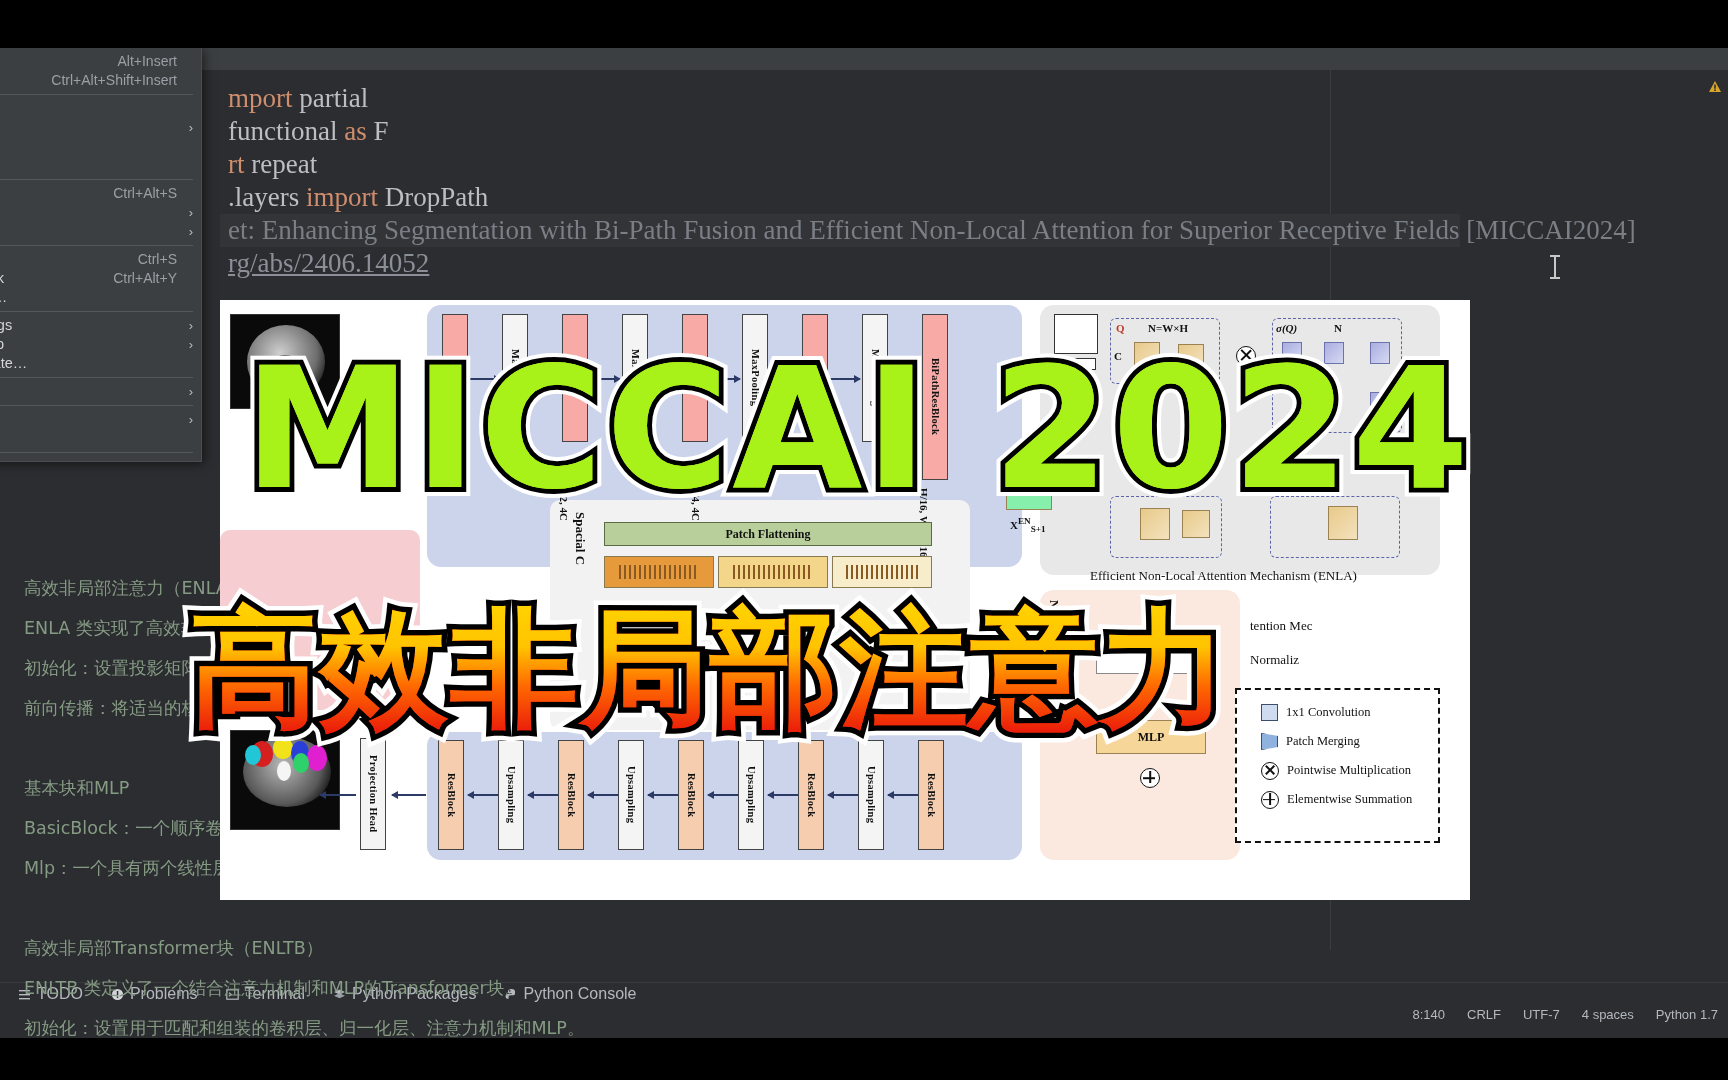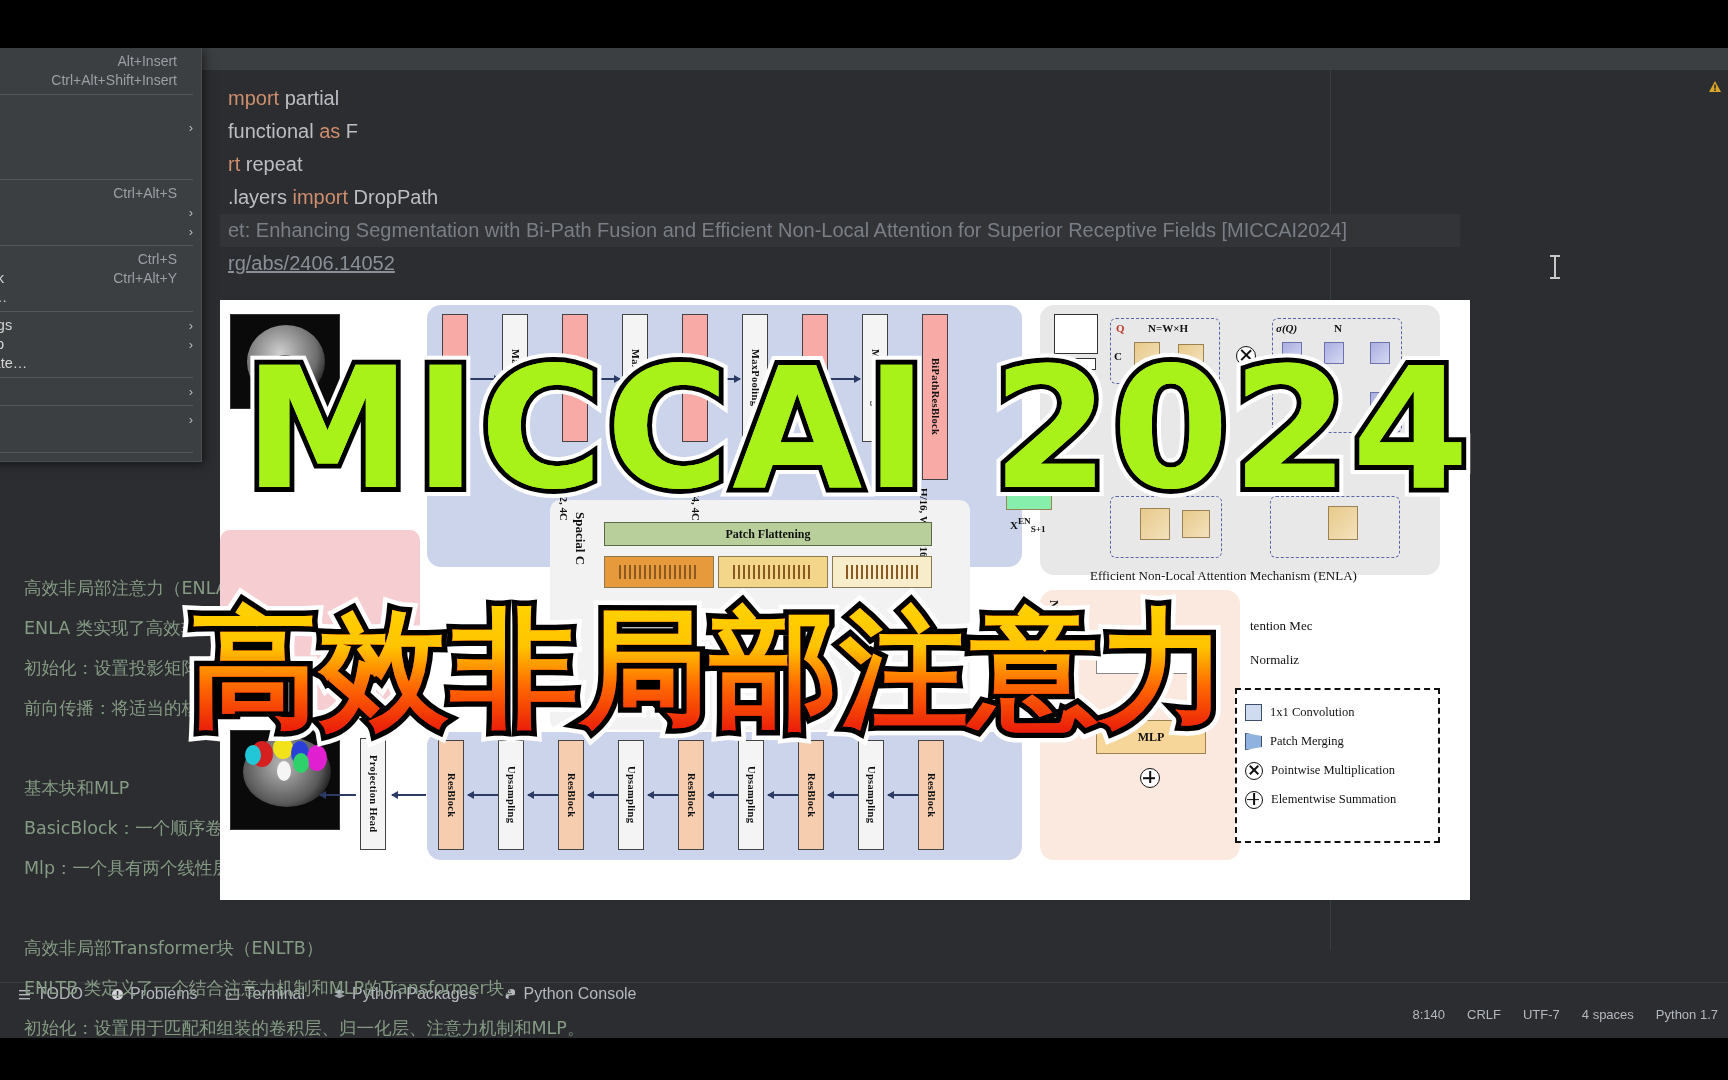--- a/index.html
+++ b/index.html
@@ -23,22 +23,22 @@
   .ide-topstrip { position:absolute; left:0; top:0; width:100%; height:22px; background:#3c3f41; }
 
   
   .editor {
     position:absolute; left:220px; top:22px; right:0; bottom:56px;
     background:#2b2d30;
   }
   .code-area { position:absolute; left:0; top:0; width:1240px; padding:12px 0 0 0; }
   .code-line {
     height:33px; line-height:33px;
-    font-family:Liberation Sans, sans-serif;
-    font-size:20px; color:#bcbec4; white-space:pre;
+    font-family:Liberation Serif, serif;
+    font-size:27px; color:#bcbec4; white-space:pre;
     padding-left:8px;
   }
   .code-line.hl { background:#323438; }
   .kw  { color:#cf8e6d; }
   .cmt { color:#7a7e85; }
   .lnk { color:#8a8f98; text-decoration:underline; }
   .plain { color:#bcbec4; }
 
   
   .gutter-sep { position:absolute; left:1110px; top:0; width:1px; height:880px; background:#3a3d41; }
@@ -174,21 +174,21 @@
   .caption {
     position:absolute; font-family:"Liberation Serif", serif; font-weight:normal;
     font-size:13px; color:#111; white-space:nowrap;
   }
 
   
   .legend {
     position:absolute; left:1015px; top:388px; width:205px; height:155px;
     border:2px dashed #111; background:#fff; padding:8px 8px;
   }
-  .leg-row { display:flex; align-items:center; gap:8px; height:29px; }
+  .leg-row { display:flex; align-items:center; gap:8px; height:29px;margin-left:16px; }
   .leg-label {
     font-family:"Liberation Serif", serif; font-size:12.5px; color:#111; white-space:nowrap;
   }
   .leg-sq { width:17px; height:17px; background:#cfdcf0; border:1.4px solid #3c4e6b; }
   .leg-tz { width:17px; height:17px; background:#8fb3de; border:1.4px solid #3c4e6b;
             clip-path: polygon(0 0, 100% 18%, 100% 82%, 0 100%); }
   .leg-cir { width:18px; height:18px; border:1.8px solid #111; border-radius:50%; position:relative;}
   .leg-cir.x::before, .leg-cir.x::after {
     content:""; position:absolute; left:50%; top:1px; width:1.8px; height:12px; background:#111; transform-origin:center;
   }

